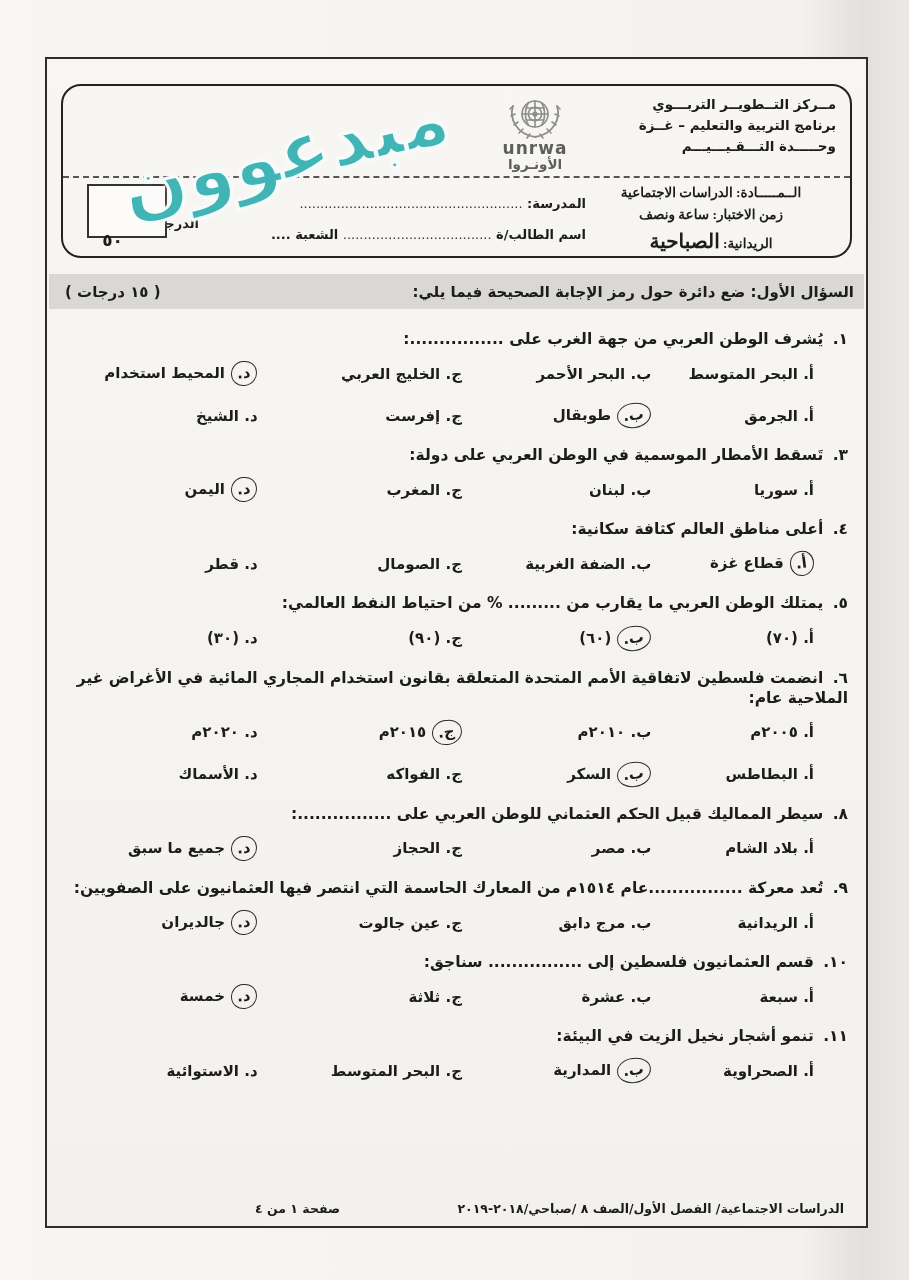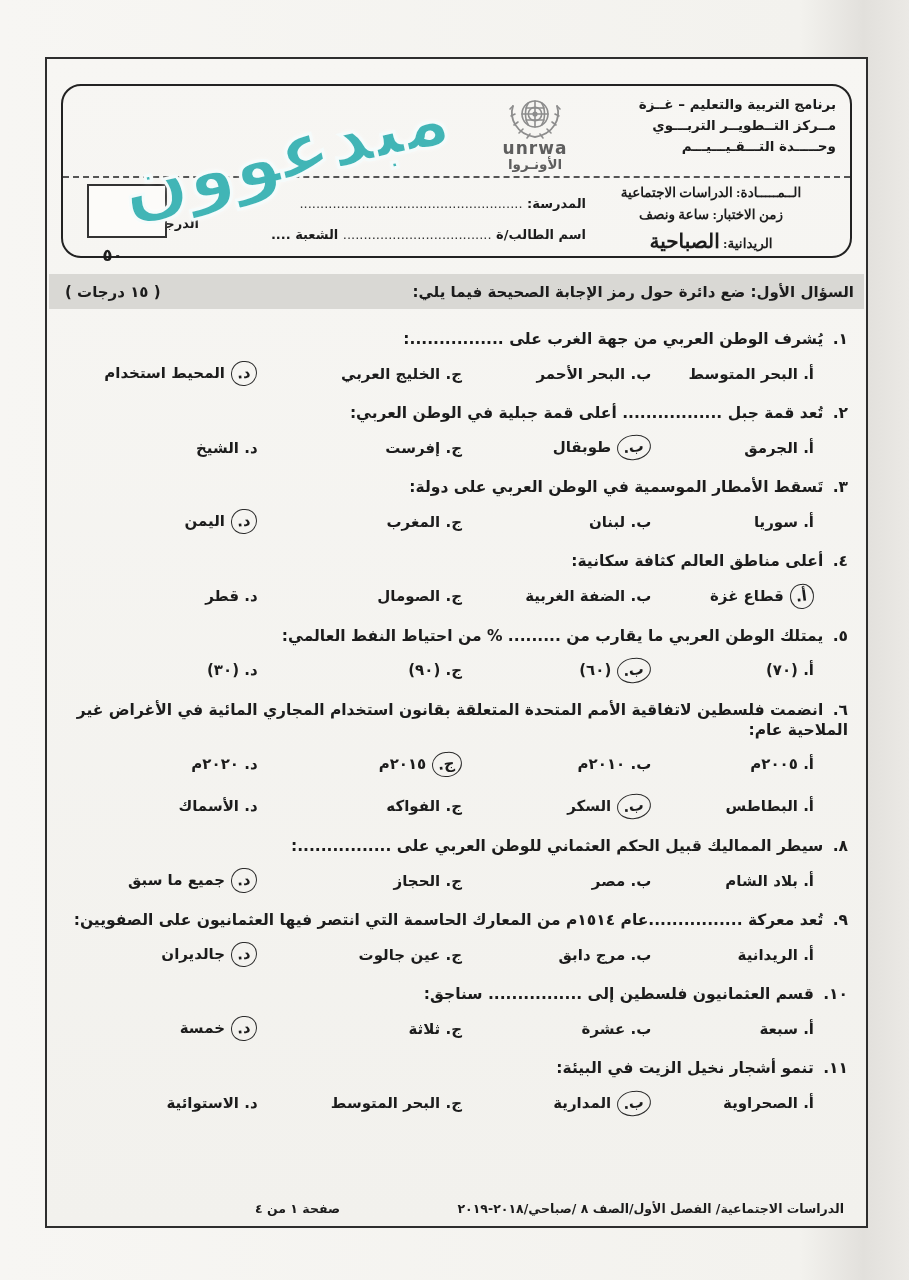--- a/index.html
+++ b/index.html
@@ -29,21 +29,21 @@
   .hb-bottom{flex:1;display:flex;padding:4px 14px 6px 10px;}
   .fields{width:250px;font-size:13.5px;font-weight:700;line-height:1.6;text-align:center;font-family:Liberation Serif, serif;}
   .fields .period-value{font-size:20px;}
   .midcol{flex:1;font-size:13px;font-weight:700;padding-top:14px;}
   .mid-line{white-space:nowrap;overflow:hidden;}
   .mid-line.second{margin-top:16px;}
   .dots{letter-spacing:1px;font-weight:400;color:#333;}
   .gradecol{width:122px;position:relative;}
   .grade-label{position:absolute;top:34px;right:-4px;font-size:13px;font-weight:700;}
   .grade-box{position:absolute;top:2px;right:28px;width:76px;height:50px;border:2px solid #333;background:#fcfbf9;}
-  .total{position:absolute;top:63px;right:72px;font-size:17px;font-weight:700;}
+  .total{position:absolute;top:48px;right:72px;font-size:17px;font-weight:700;}
   
   .section-bar{
     margin:16px 2px 0 2px;height:35px;background:#d9d8d4;
     display:flex;align-items:center;justify-content:space-between;
     font-size:15px;font-weight:700;padding:0 10px 0 16px;
   }
   
   .questions{margin:20px 14px 0 10px;}
   .question{margin-bottom:5px;}
   .q-line{font-size:15.5px;font-weight:700;margin:0 4px 12px 0;line-height:1.3;}
@@ -73,22 +73,22 @@
   svg{display:block;margin:0 auto;}
 </style>
 </head>
 <body>
 
 <div class="sheet">
 
   <div class="header-box">
     <div class="hb-top">
       <div class="program">
+        <div>مــركز التــطويــر التربـــوي</div>
         <div>برنامج التربية والتعليم – غــزة</div>
-        <div>مــركز التــطويــر التربـــوي</div>
         <div>وحـــــدة التـــقـيـــيـــم</div>
       </div>
       <div class="logo">
         <span>
           <svg width="62" height="52" viewBox="0 0 62 52" fill="none" stroke="#8d8d8d" stroke-width="1.6" stroke-linecap="round">
             <circle cx="31" cy="22" r="13"></circle>
             <circle cx="31" cy="22" r="6.7"></circle>
             <circle cx="31" cy="22" r="1.8" fill="#8d8d8d"></circle>
             <line x1="18" y1="22" x2="44" y2="22"></line>
             <line x1="31" y1="9" x2="31" y2="35"></line>
@@ -150,23 +150,20 @@
       </div>
       <div class="options">
           <div class="opt"><span class="opt-label">أ.</span><span> البحر المتوسط</span></div>
           <div class="opt"><span class="opt-label">ب.</span><span> البحر الأحمر</span></div>
           <div class="opt"><span class="opt-label">ج.</span><span> الخليج العربي</span></div>
           <div class="opt"><span class="opt-label circled">د.</span><span> المحيط استخدام</span></div>
         </div>
     </div>
 
     <div class="question">
-      <div class="q-line">
-        <span class="q-num">٢. </span><span>تُعد قمة جبل ................. أعلى قمة جبلية في الوطن العربي:</span>
-      </div>
       <div class="options">
           <div class="opt"><span class="opt-label">أ.</span><span> الجرمق</span></div>
           <div class="opt"><span class="opt-label circled">ب.</span><span> طوبقال</span></div>
           <div class="opt"><span class="opt-label">ج.</span><span> إفرست</span></div>
           <div class="opt"><span class="opt-label">د.</span><span> الشيخ</span></div>
         </div>
     </div>
 
     <div class="question">
       <div class="q-line">

